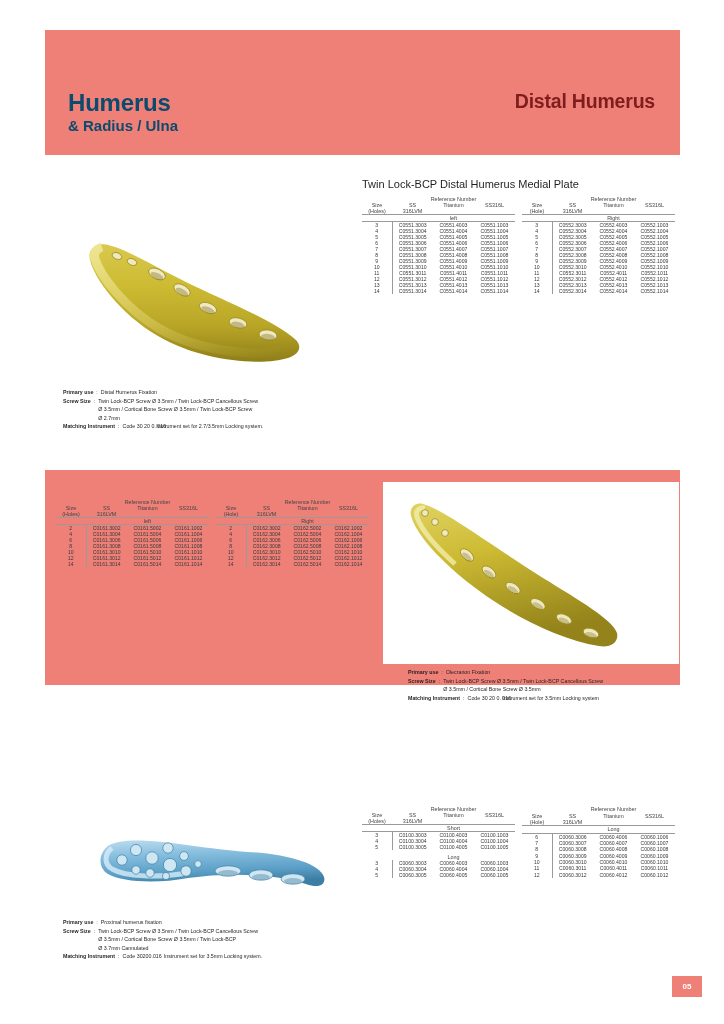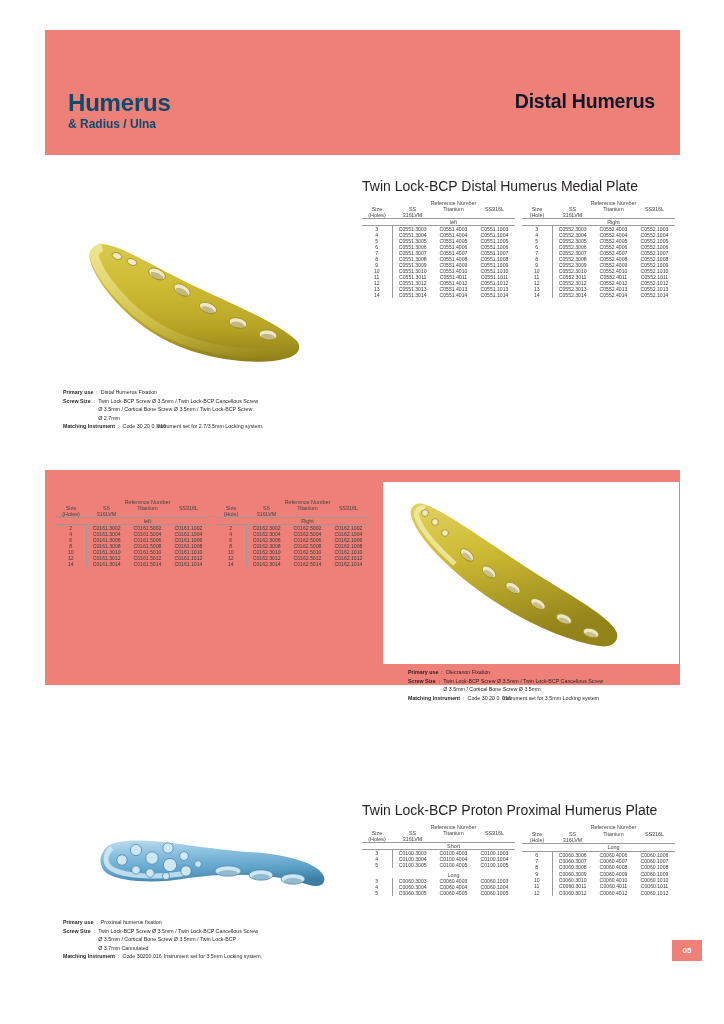--- a/index.html
+++ b/index.html
@@ -16,31 +16,31 @@
   
   .banner {
     position:absolute; left:45px; top:30px; width:635px; height:125px;
     background:#ee8078;
   }
   .banner-left { position:absolute; left:23px; top:60px; color:#0c4a6e; }
   .banner-left .b-title {
     font-size:24px; font-weight:bold; letter-spacing:-0.2px; line-height:1.05;
   }
   .banner-left .b-sub {
-    font-size:12px; font-weight:bold; margin-top:2px;
+    font-size:15px; font-weight:bold; margin-top:2px;
   }
   .banner-right {
-    position:absolute; right:25px; top:58px; color:#0f172a; text-align:center;
+    position:absolute; right:25px; top:58px; color:#7f1d1d; text-align:center;
     font-size:19.5px; font-weight:bold; line-height:1.35; letter-spacing:-0.2px;
   }
 
   
   .sec { position:absolute; }
 
-  .sec-title { font-size:14px; font-weight:normal; color:#231f20; margin-bottom:6px; }
+  .sec-title { font-size:11px; font-weight:normal; color:#231f20; margin-bottom:6px; }
 
   
   table.ref { border-collapse:collapse; font-size:5.1px; color:#3a3a3a; }
   table.ref td, table.ref th { padding:0; font-weight:normal; }
 
   .tbl-wrap { display:flex; }
 
   .hdr-ref { font-size:5.4px; text-align:center; color:#444; padding-bottom:1px; }
   .hdr-mat { font-size:5.4px; text-align:center; color:#444; }
   .hdr-size { font-size:5.4px; text-align:center; color:#444; }
@@ -65,21 +65,21 @@
   .panel {
     position:absolute; left:45px; top:470px; width:635px; height:215px;
     background:#ee8078;
   }
 
   
   .img-box { position:absolute; }
 
   
   .pageno {
-    position:absolute; left:672px; top:940px; width:30px; height:21px;
+    position:absolute; left:672px; top:976px; width:30px; height:21px;
     background:#ee8078; color:#fff; font-size:8px; font-weight:bold;
     display:flex; align-items:center; justify-content:center;
   }
 </style>
 </head>
 <body>
 
 <div class="banner">
   <div class="banner-left">
     <div class="b-title">Humerus</div>
@@ -590,21 +590,20 @@
     </g>
     <g fill="#2e6a8c" opacity="0.35">
       <ellipse cx="150" cy="55" rx="10" ry="3"></ellipse>
       <ellipse cx="183" cy="59" rx="9" ry="3"></ellipse>
       <ellipse cx="215" cy="63" rx="9" ry="3"></ellipse>
     </g>
   </svg>
 </div>
 
 <div class="sec" style="left:362px; top:802px; width:320px;">
-  <div class="sec-title">Twin Lock-BCP Proton Proximal Humerus Plate</div>
 
   <div class="tbl-wrap" style="margin-top:4px;">
     <table class="ref">
       <tbody>
           <tr>
         <td></td>
         <td class="hdr-ref" colspan="3">Reference Number</td>
       </tr>
       <tr>
         <td class="hdr-size">Size</td>

